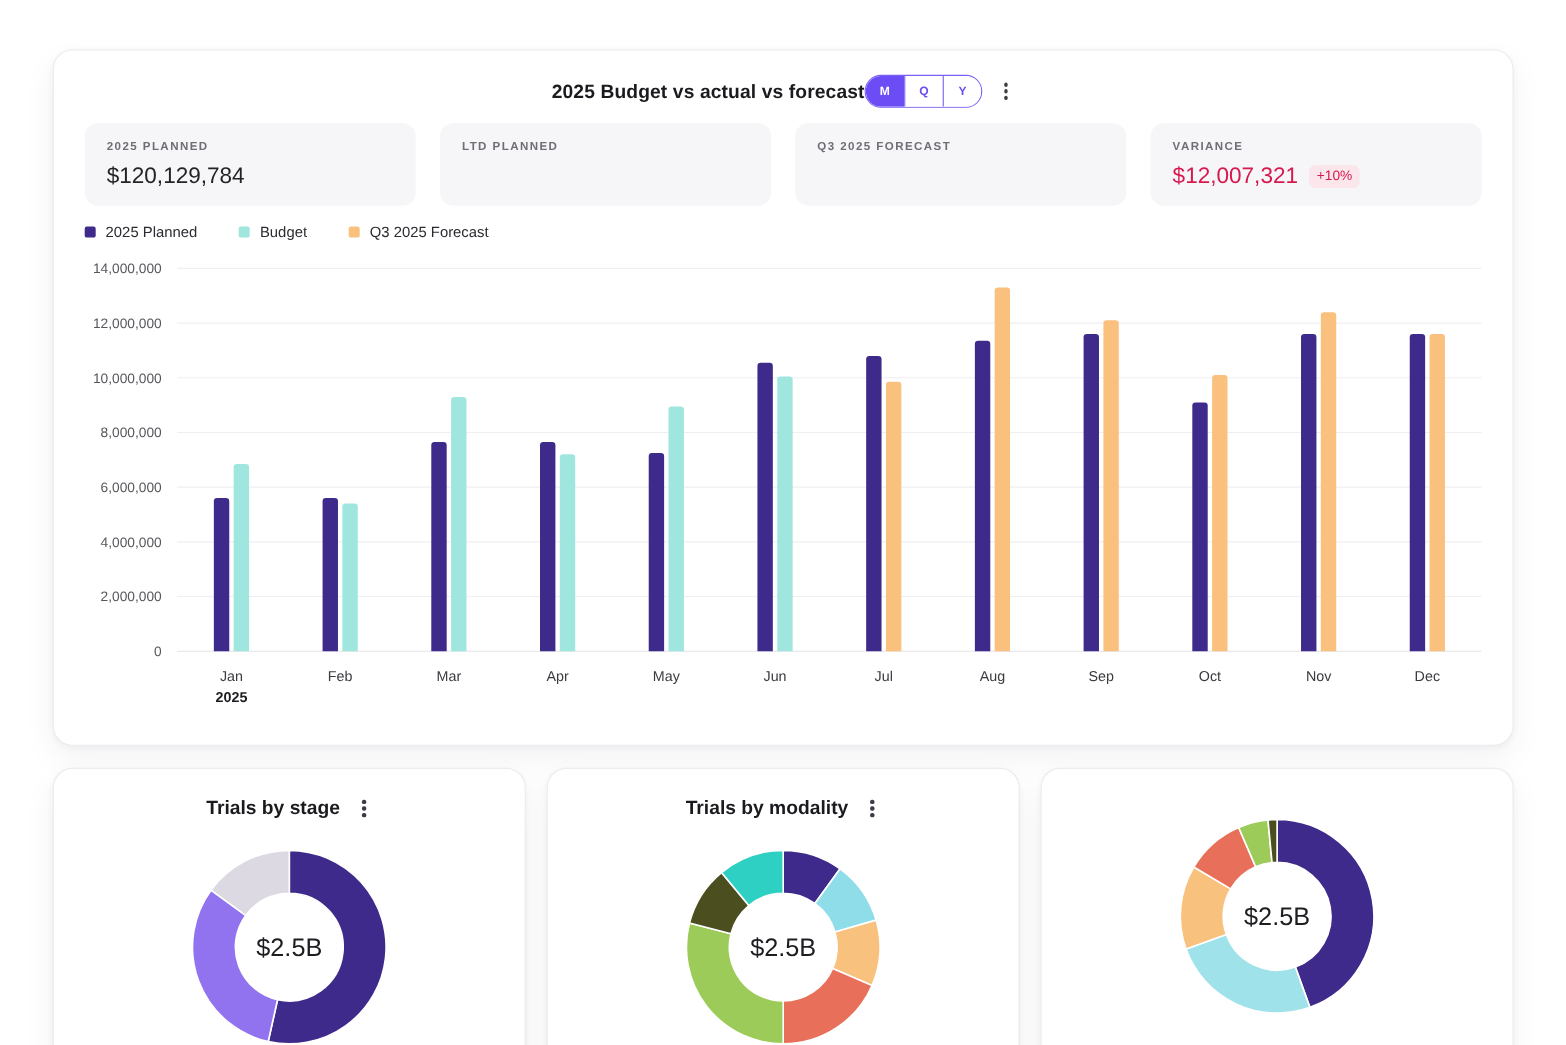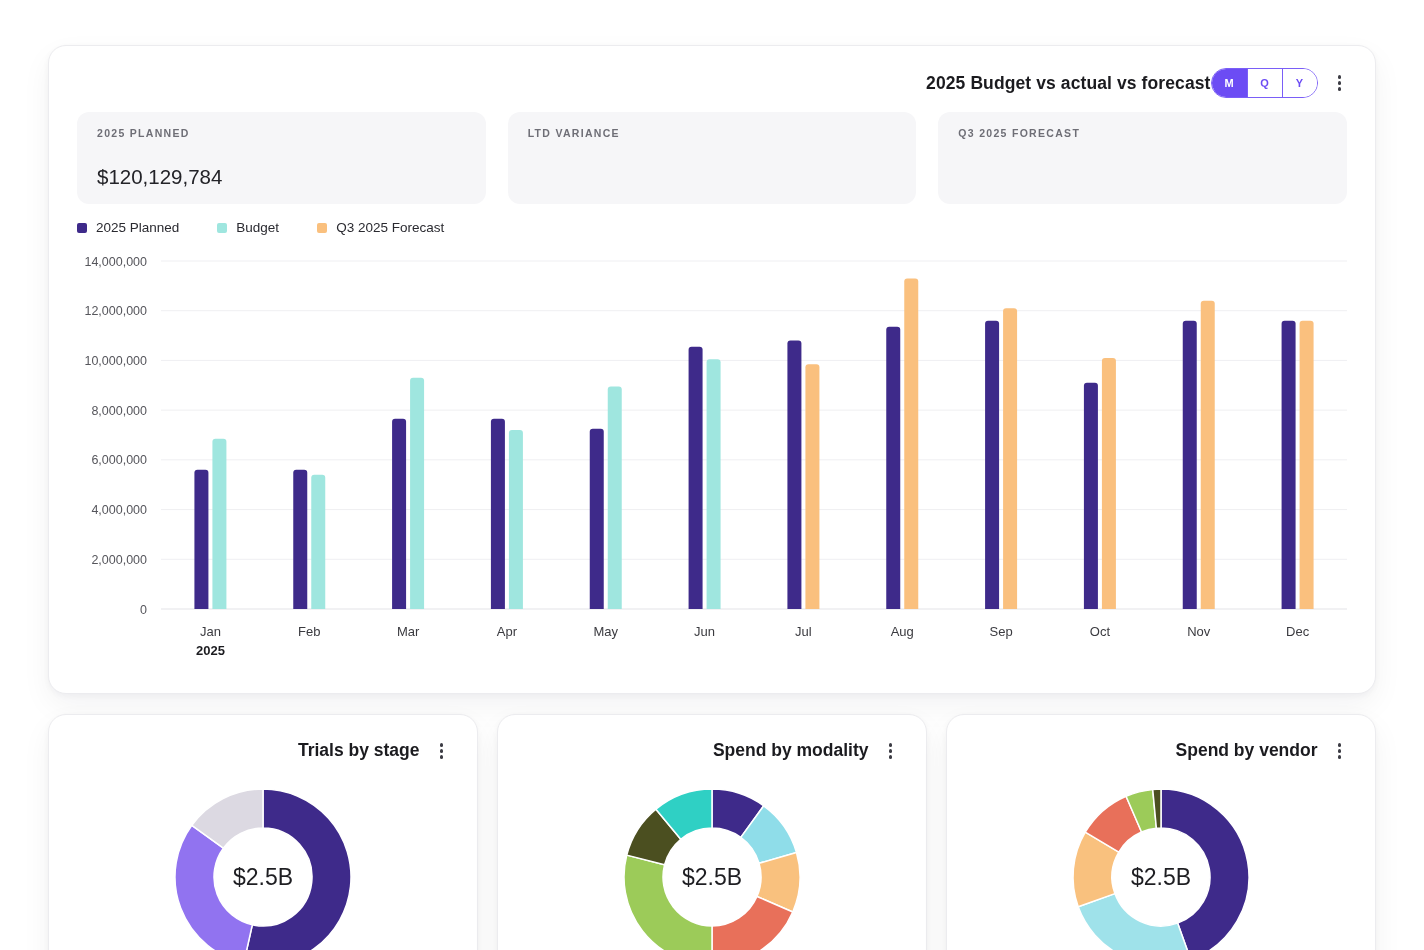--- a/index.html
+++ b/index.html
@@ -13,21 +13,21 @@
   .page { padding:45px 48px 0 48px; }
 
   .card {
     background:#ffffff;
     border:1px solid #ececef;
     border-radius:18px;
     box-shadow:0 2px 6px rgba(20,20,45,.04), 0 12px 30px rgba(20,20,45,.05);
   }
   .main-card { padding:22px 28px 20px 28px; }
 
-  .card-head { display:flex; justify-content:flex-end; align-items:center; }
+  .card-head { display:flex; justify-content:center; align-items:center; }
   .card-title { font-size:17.5px; font-weight:bold; margin:0; color:#1b1b1f; letter-spacing:.1px; }
   .head-right { display:flex; align-items:center; }
 
   .segmented {
     display:flex; height:30px;
     border:1px solid #7a5ef7; border-radius:16px; overflow:hidden; background:#fff;
   }
   .seg {
     width:35px; height:100%; border:none; background:#fff; color:#6c4cf4;
     font-family:inherit; font-size:11px; font-weight:bold; cursor:pointer; padding:0;
@@ -37,21 +37,21 @@
 
   .kebab {
     display:flex; flex-direction:column; gap:2.5px; align-items:center; justify-content:center;
     background:none; border:none; cursor:pointer; padding:6px; margin-left:14px;
   }
   .kebab i { width:3.5px; height:3.5px; border-radius:50%; background:#3c3c44; display:block; }
 
   .kpi-row { display:flex; gap:22px; margin-top:14px; }
   .kpi { flex:1; background:#f6f6f8; border-radius:12px; padding:15px 20px; }
   .kpi-label { font-size:10.5px; font-weight:bold; color:#6e6e76; letter-spacing:1.3px; }
-  .kpi-value { font-size:20.5px; font-weight:500; color:#232328; margin-top:26px; }
+  .kpi-value { font-size:20.5px; font-weight:500; color:#232328; margin-top:9px; }
   .kpi.variance .kpi-value { color:#d6194f; display:flex; align-items:center; gap:10px; }
   .badge {
     font-size:12.5px; font-weight:normal; color:#d6194f; background:#fbe6ec;
     padding:3px 7px; border-radius:6px; line-height:1.2;
   }
 
   .legend { display:flex; gap:38px; align-items:center; margin-top:16px; }
   .legend-item { display:flex; align-items:center; gap:9px; font-size:13.5px; color:#2a2a30; cursor:pointer; }
   .swatch { width:10px; height:10px; border-radius:2px; display:inline-block; }
 
@@ -84,24 +84,31 @@
           </button>
       </div>
     </div>
 
     <div class="kpi-row">
       <div class="kpi">
         <div class="kpi-label">2025 PLANNED</div>
         <div class="kpi-value">$120,129,784</div>
       </div>
       <div class="kpi">
-        <div class="kpi-label">LTD VARIANCE</div>
+        <div class="kpi-label">LTD PLANNED</div>
       </div>
       <div class="kpi">
         <div class="kpi-label">Q3 2025 FORECAST</div>
+      </div>
+      <div class="kpi variance">
+        <div class="kpi-label">VARIANCE</div>
+        <div class="kpi-value">
+          <span>$12,007,321</span>
+          <span class="badge">+10%</span>
+        </div>
       </div>
     </div>
 
     <div class="legend">
       <div class="legend-item">
         <span class="swatch" style="background: rgb(62, 42, 138);"></span>
         <span>2025 Planned</span>
       </div>
       <div class="legend-item">
         <span class="swatch" style="background: rgb(159, 230, 223);"></span>
@@ -185,21 +192,21 @@
             <path d="M100,12 A88,88 0 1 1 80.8033947571043,185.8806750506098 L89.31098117156944,147.81992133499864 A49,49 0 1 0 100,51 Z" fill="#3e2a8a" stroke="#ffffff" stroke-width="1.5" stroke-linejoin="round"></path>
             <path d="M80.8033947571043,185.8806750506098 A88,88 0 0 1 28.806504495004617,48.27489779826239 L60.35816727562757,71.19852263766883 A49,49 0 0 0 89.31098117156944,147.81992133499864 Z" fill="#9173f0" stroke="#ffffff" stroke-width="1.5" stroke-linejoin="round"></path>
             <path d="M28.806504495004617,48.27489779826239 A88,88 0 0 1 99.99999999999997,12 L99.99999999999999,51 A49,49 0 0 0 60.35816727562757,71.19852263766883 Z" fill="#dcd9e2" stroke="#ffffff" stroke-width="1.5" stroke-linejoin="round"></path>
             <text x="100" y="108" text-anchor="middle" font-size="23" font-weight="500" fill="#1e1e22">$2.5B</text>
           </svg>
         </div>
     </section>
 
     <section class="card donut-card">
       <div class="card-head">
-        <h3 class="donut-title">Spend by modality</h3>
+        <h3 class="donut-title">Trials by modality</h3>
         <button class="kebab">
             <i></i>
             <i></i>
             <i></i>
           </button>
       </div>
       <div class="donut-wrap">
           <svg width="200" height="200" viewBox="0 0 200 200">
             <path d="M100,12 A88,88 0 0 1 151.72510220173763,28.806504495004617 L128.80147736233118,60.35816727562757 A49,49 0 0 0 100,51 Z" fill="#3e2a8a" stroke="#ffffff" stroke-width="1.5" stroke-linejoin="round"></path>
             <path d="M151.72510220173763,28.806504495004617 A88,88 0 0 1 184.505844339571,75.44878266854784 L147.05439059817022,86.32943580407778 A49,49 0 0 0 128.80147736233118,60.35816727562757 Z" fill="#8fdde9" stroke="#ffffff" stroke-width="1.5" stroke-linejoin="round"></path>
@@ -207,28 +214,20 @@
             <path d="M180.76240706019036,134.94901437586068 A88,88 0 0 1 100.00000000000001,188 L100,149 A49,49 0 0 0 144.96997665851507,119.46024664110425 Z" fill="#e8705a" stroke="#ffffff" stroke-width="1.5" stroke-linejoin="round"></path>
             <path d="M100.00000000000001,188 A88,88 0 0 1 14.764681820680451,78.11528992949285 L52.53942510469707,87.81419552892216 A49,49 0 0 0 100,149 Z" fill="#9ccb59" stroke="#ffffff" stroke-width="1.5" stroke-linejoin="round"></path>
             <path d="M14.764681820680451,78.11528992949285 A88,88 0 0 1 43.906688902115256,32.1948346357306 L68.76622450231417,62.244851103986356 A49,49 0 0 0 52.53942510469707,87.81419552892216 Z" fill="#4b4f20" stroke="#ffffff" stroke-width="1.5" stroke-linejoin="round"></path>
             <path d="M43.906688902115256,32.1948346357306 A88,88 0 0 1 99.99999999999997,12 L99.99999999999999,51 A49,49 0 0 0 68.76622450231417,62.244851103986356 Z" fill="#2fd0c4" stroke="#ffffff" stroke-width="1.5" stroke-linejoin="round"></path>
             <text x="100" y="108" text-anchor="middle" font-size="23" font-weight="500" fill="#1e1e22">$2.5B</text>
           </svg>
         </div>
     </section>
 
     <section class="card donut-card">
-      <div class="card-head">
-        <h3 class="donut-title">Spend by vendor</h3>
-        <button class="kebab">
-            <i></i>
-            <i></i>
-            <i></i>
-          </button>
-      </div>
       <div class="donut-wrap">
           <svg width="200" height="200" viewBox="0 0 200 200">
             <path d="M100,12 A88,88 0 0 1 129.80893698158565,182.79750766797184 L116.59815809201928,146.10315767875704 A49,49 0 0 0 100,51 Z" fill="#3e2a8a" stroke="#ffffff" stroke-width="1.5" stroke-linejoin="round"></path>
             <path d="M129.80893698158565,182.79750766797184 A88,88 0 0 1 17.202492332028157,129.80893698158565 L53.89684232124295,116.59815809201928 A49,49 0 0 0 116.59815809201928,146.10315767875704 Z" fill="#9fe2ea" stroke="#ffffff" stroke-width="1.5" stroke-linejoin="round"></path>
             <path d="M17.202492332028157,129.80893698158565 A88,88 0 0 1 24.254701623652977,55.204355413967306 L57.823640676806775,75.0569706282318 A49,49 0 0 0 53.89684232124295,116.59815809201928 Z" fill="#f9c17e" stroke="#ffffff" stroke-width="1.5" stroke-linejoin="round"></path>
             <path d="M24.254701623652977,55.204355413967306 A88,88 0 0 1 65.05098562413926,19.237592939809673 L80.53975335889572,55.030023341484934 A49,49 0 0 0 57.823640676806775,75.0569706282318 Z" fill="#e8705a" stroke="#ffffff" stroke-width="1.5" stroke-linejoin="round"></path>
             <path d="M65.05098562413926,19.237592939809673 A88,88 0 0 1 91.71846842797076,12.390547114928964 L95.38869264739282,51.21746373444908 A49,49 0 0 0 80.53975335889572,55.030023341484934 Z" fill="#9ccb59" stroke="#ffffff" stroke-width="1.5" stroke-linejoin="round"></path>
             <path d="M91.71846842797076,12.390547114928964 A88,88 0 0 1 99.99999999999997,12 L99.99999999999999,51 A49,49 0 0 0 95.38869264739282,51.21746373444908 Z" fill="#4b4f20" stroke="#ffffff" stroke-width="1.5" stroke-linejoin="round"></path>
             <text x="100" y="108" text-anchor="middle" font-size="23" font-weight="500" fill="#1e1e22">$2.5B</text>
           </svg>

